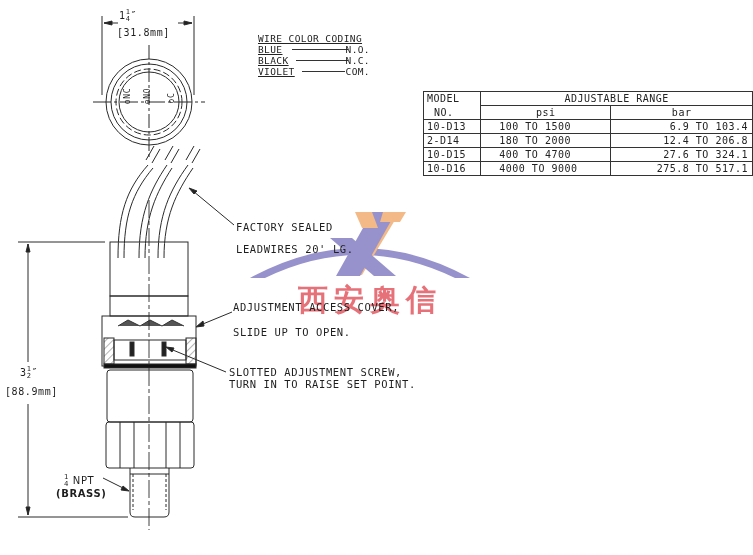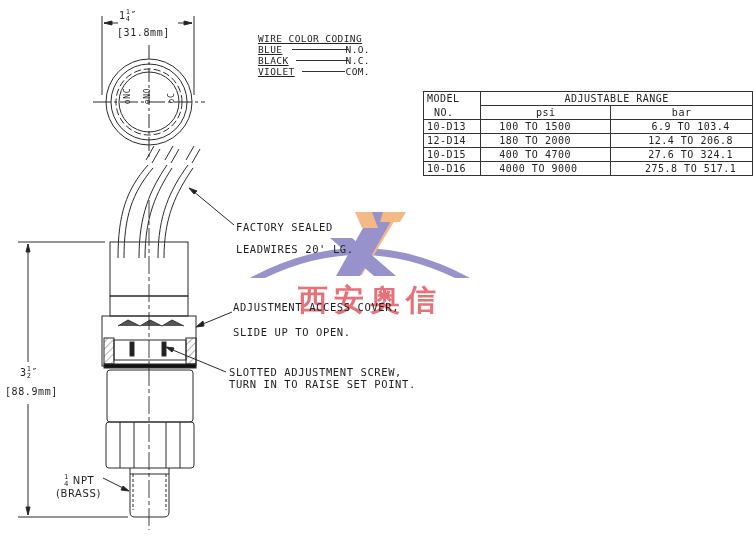--- a/index.html
+++ b/index.html
@@ -13,21 +13,21 @@
   .wcc .row { position: relative; width: 112px; height: 11px; }
   .wcc .row .l { position: absolute; left: 0; top: 0; text-decoration: underline; }
   .wcc .row .r { position: absolute; right: 0; top: 0; }
   .wcc .row .line { position: absolute; top: 5px; border-top: 1px solid #333; }
   
   table.range { position: absolute; left: 423px; top: 91px; border-collapse: collapse;
                 font-size: 10px; letter-spacing: 0.5px; }
   table.range td { border: 1px solid #333; padding: 0 4px; height: 13px; line-height: 13px; text-align: center; }
   table.range td.model { width: 47px; text-align: left; padding-left: 3px; }
   table.range td.psi { width: 130px; text-align: left; padding-left: 18px; }
-  table.range td.bar { width: 138px; text-align: center; padding-left: 22px; }
+  table.range td.bar { width: 138px; text-align: right; padding-left: 22px; }
   table.range tr.top td { border-bottom: none; }
   
   .wm-text { position: absolute; left: 298px; top: 280px; font-family: "DejaVu Serif", serif;
              font-size: 30px; font-weight: bold; color: rgba(226,88,98,0.85); letter-spacing: 6px; }
   .frac { display: inline-block; vertical-align: middle; font-size: 7px; line-height: 7px; text-align: center; }
 </style>
 </head>
 <body>
 
 <svg class="drawing" width="753" height="555" viewBox="0 0 753 555">
@@ -169,21 +169,21 @@
     <td class="model" style="border-top:none; padding-left:10px;">NO.</td>
     <td style="text-align:center;">psi</td>
     <td style="text-align:center;">bar</td>
   </tr>
   <tr>
     <td class="model">10-D13</td>
     <td class="psi">100  TO  1500</td>
     <td class="bar">6.9  TO  103.4</td>
   </tr>
   <tr>
-    <td class="model">12-D14</td>
+    <td class="model">2-D14</td>
     <td class="psi">180  TO  2000</td>
     <td class="bar">12.4  TO  206.8</td>
   </tr>
   <tr>
     <td class="model">10-D15</td>
     <td class="psi">400  TO  4700</td>
     <td class="bar">27.6  TO  324.1</td>
   </tr>
   <tr>
     <td class="model">10-D16</td>
@@ -204,13 +204,13 @@
 
 <div class="lbl" style="left:20px; top:366px; font-size:10px;">
   <span>3</span><span class="frac"><span>1</span><br><span>2</span></span>″
 </div>
 <div class="lbl" style="left:5px; top:386px; font-size:10px;">[88.9mm]</div>
 
 <div class="lbl" style="left:64px; top:474px; font-family:'DejaVu Sans', sans-serif; font-size:10px;">
   <span class="frac"><span>1</span><br><span>4</span></span>
   <span>NPT</span>
 </div>
-<div class="lbl" style="left:56px; top:488px; font-family:'DejaVu Sans', sans-serif; font-size:10px;">(BRASS)</div>
+<div class="lbl" style="left:56px; top:488px; font-family:'DejaVu Sans', sans-serif; font-size:10px;font-weight:bold;">(BRASS)</div>
 
 </body></html>

